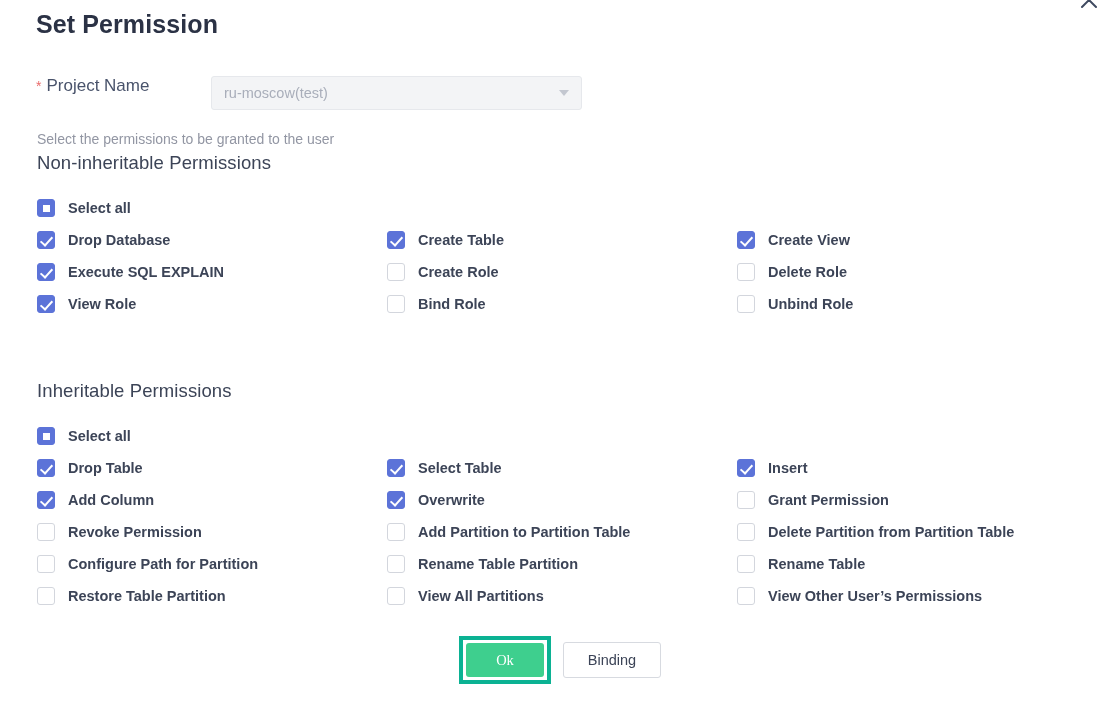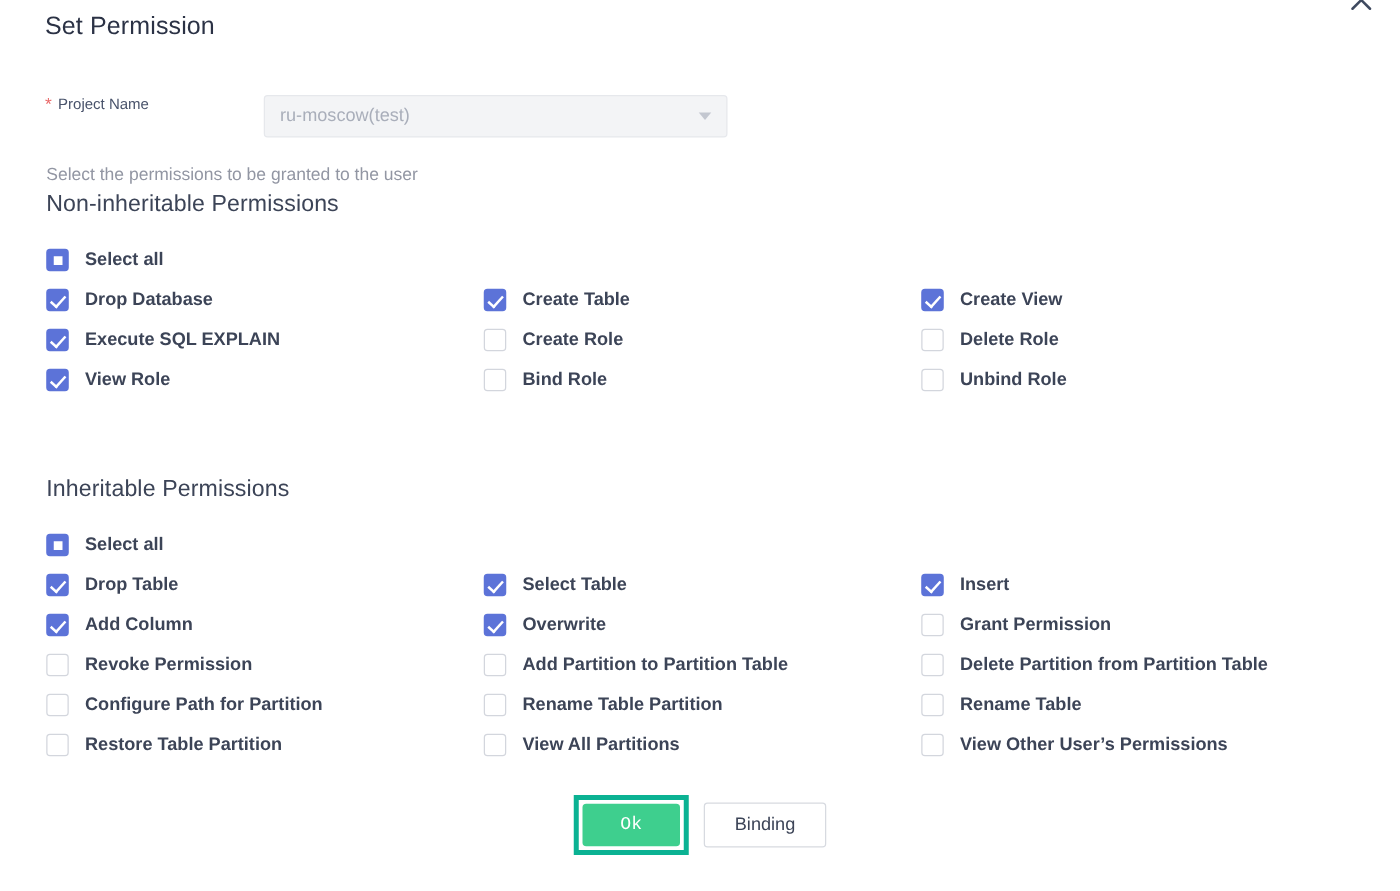--- a/index.html
+++ b/index.html
@@ -28,43 +28,43 @@
     cursor: pointer;
     color: #3f4a60;
   }
   .close-btn svg { display: block; }
 
   
   .dialog-title {
     position: absolute;
     left: 36px;
     top: 10px;
-    font-size: 20px;
-    font-weight: normal;
+    font-size: 25px;
+    font-weight: bold;
     color: #2b3245;
     letter-spacing: .1px;
   }
 
   
   .form-row {
     position: absolute;
     left: 36px;
     top: 76px;
     display: flex;
     align-items: center;
   }
   .req-star {
     color: #e96a6a;
     font-size: 14px;
     line-height: 1;
     margin-right: 5px;
     font-family: "Liberation Sans", sans-serif;
   }
   .form-label {
-    font-size: 12px;
+    font-size: 17px;
     color: #49536b;
     white-space: nowrap;
   }
   .select-box {
     position: absolute;
     left: 175px;
     top: 76px;
     width: 371px;
     height: 34px;
     background: #f3f4f6;
@@ -193,21 +193,21 @@
     line-height: 0;
   }
   .btn-ok {
     width: 78px;
     height: 34px;
     background: #3ecf8e;
     color: #ffffff;
     border: none;
     border-radius: 3px;
     font-size: 14.5px;
-    font-family: Liberation Mono, monospace;
+    font-family: Liberation Serif, serif;
     cursor: pointer;
     line-height: 34px;
     padding: 0;
   }
   .btn-cancel {
     width: 98px;
     height: 36px;
     background: #ffffff;
     color: #3c4457;
     border: 1px solid #d7dae0;

